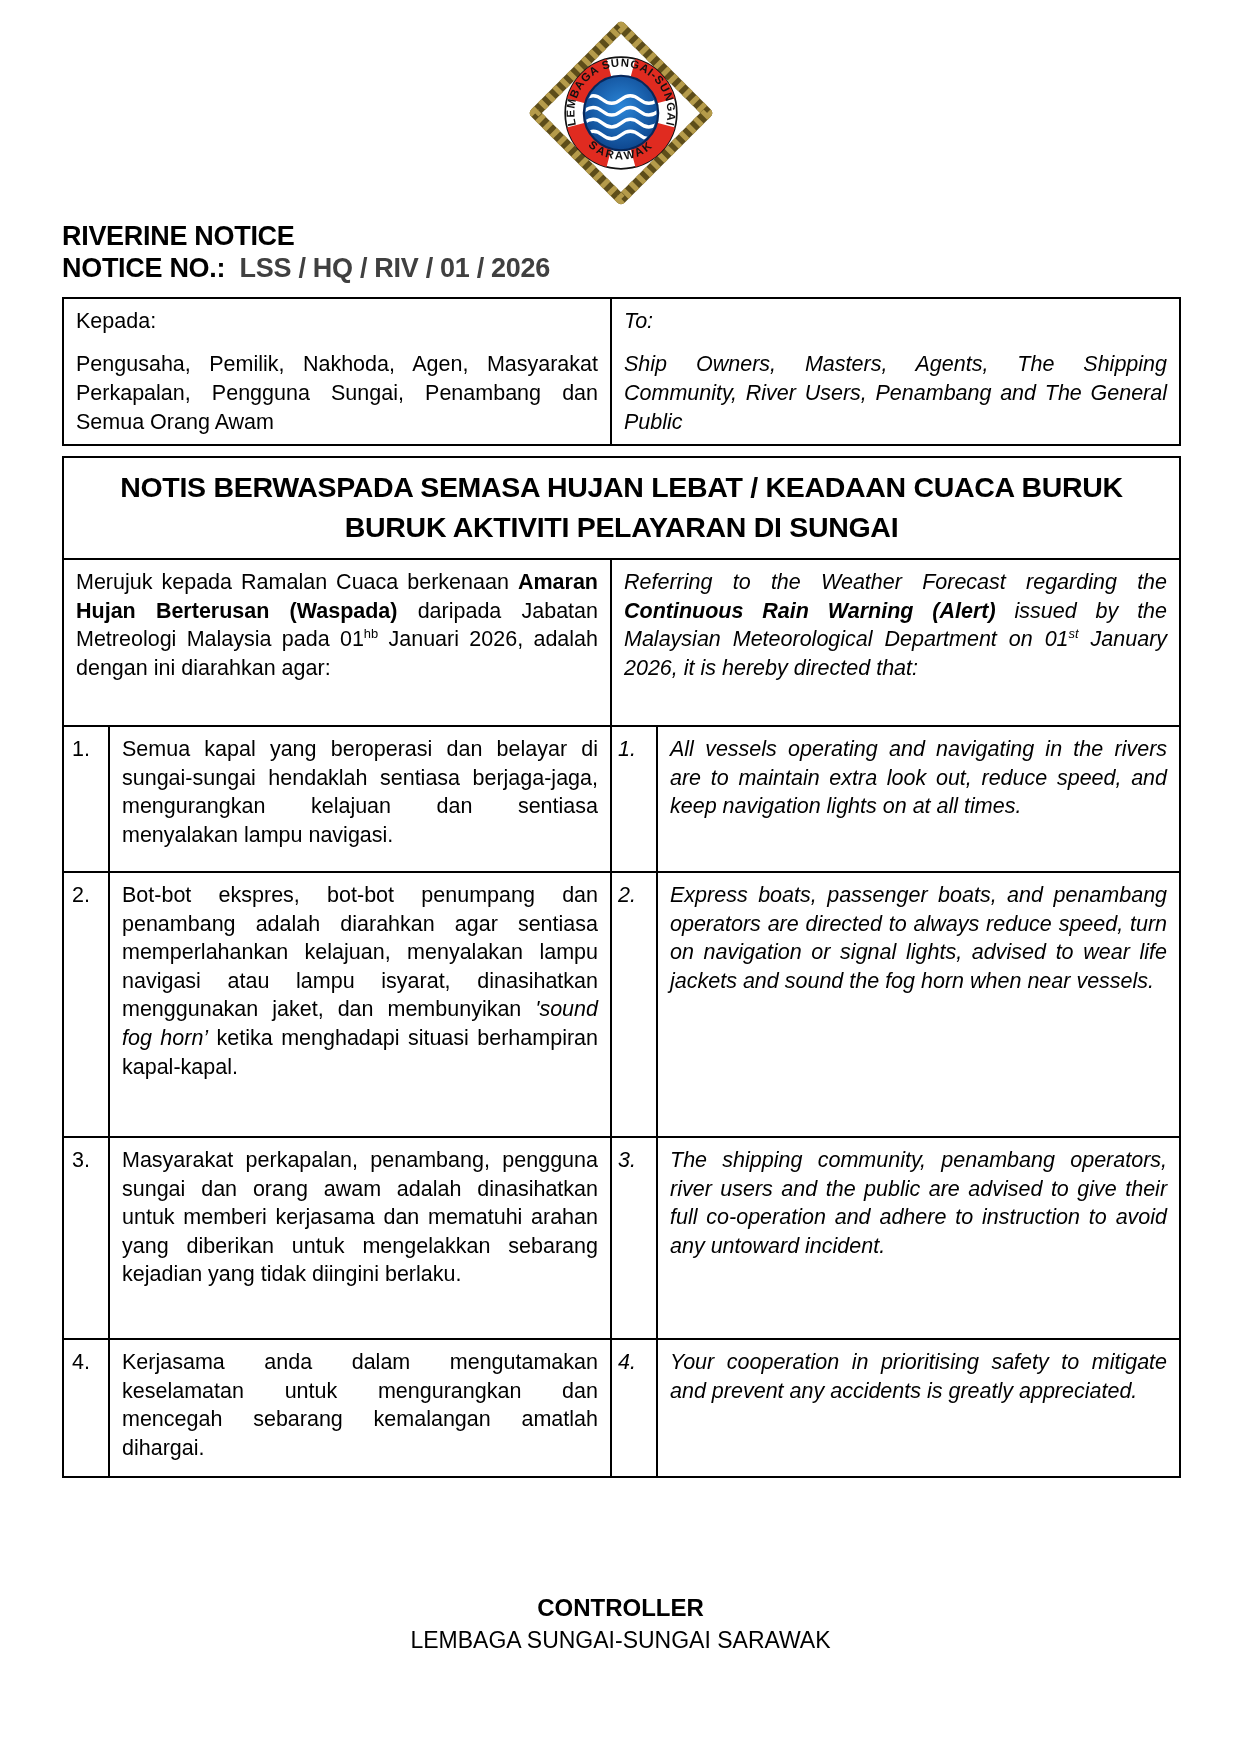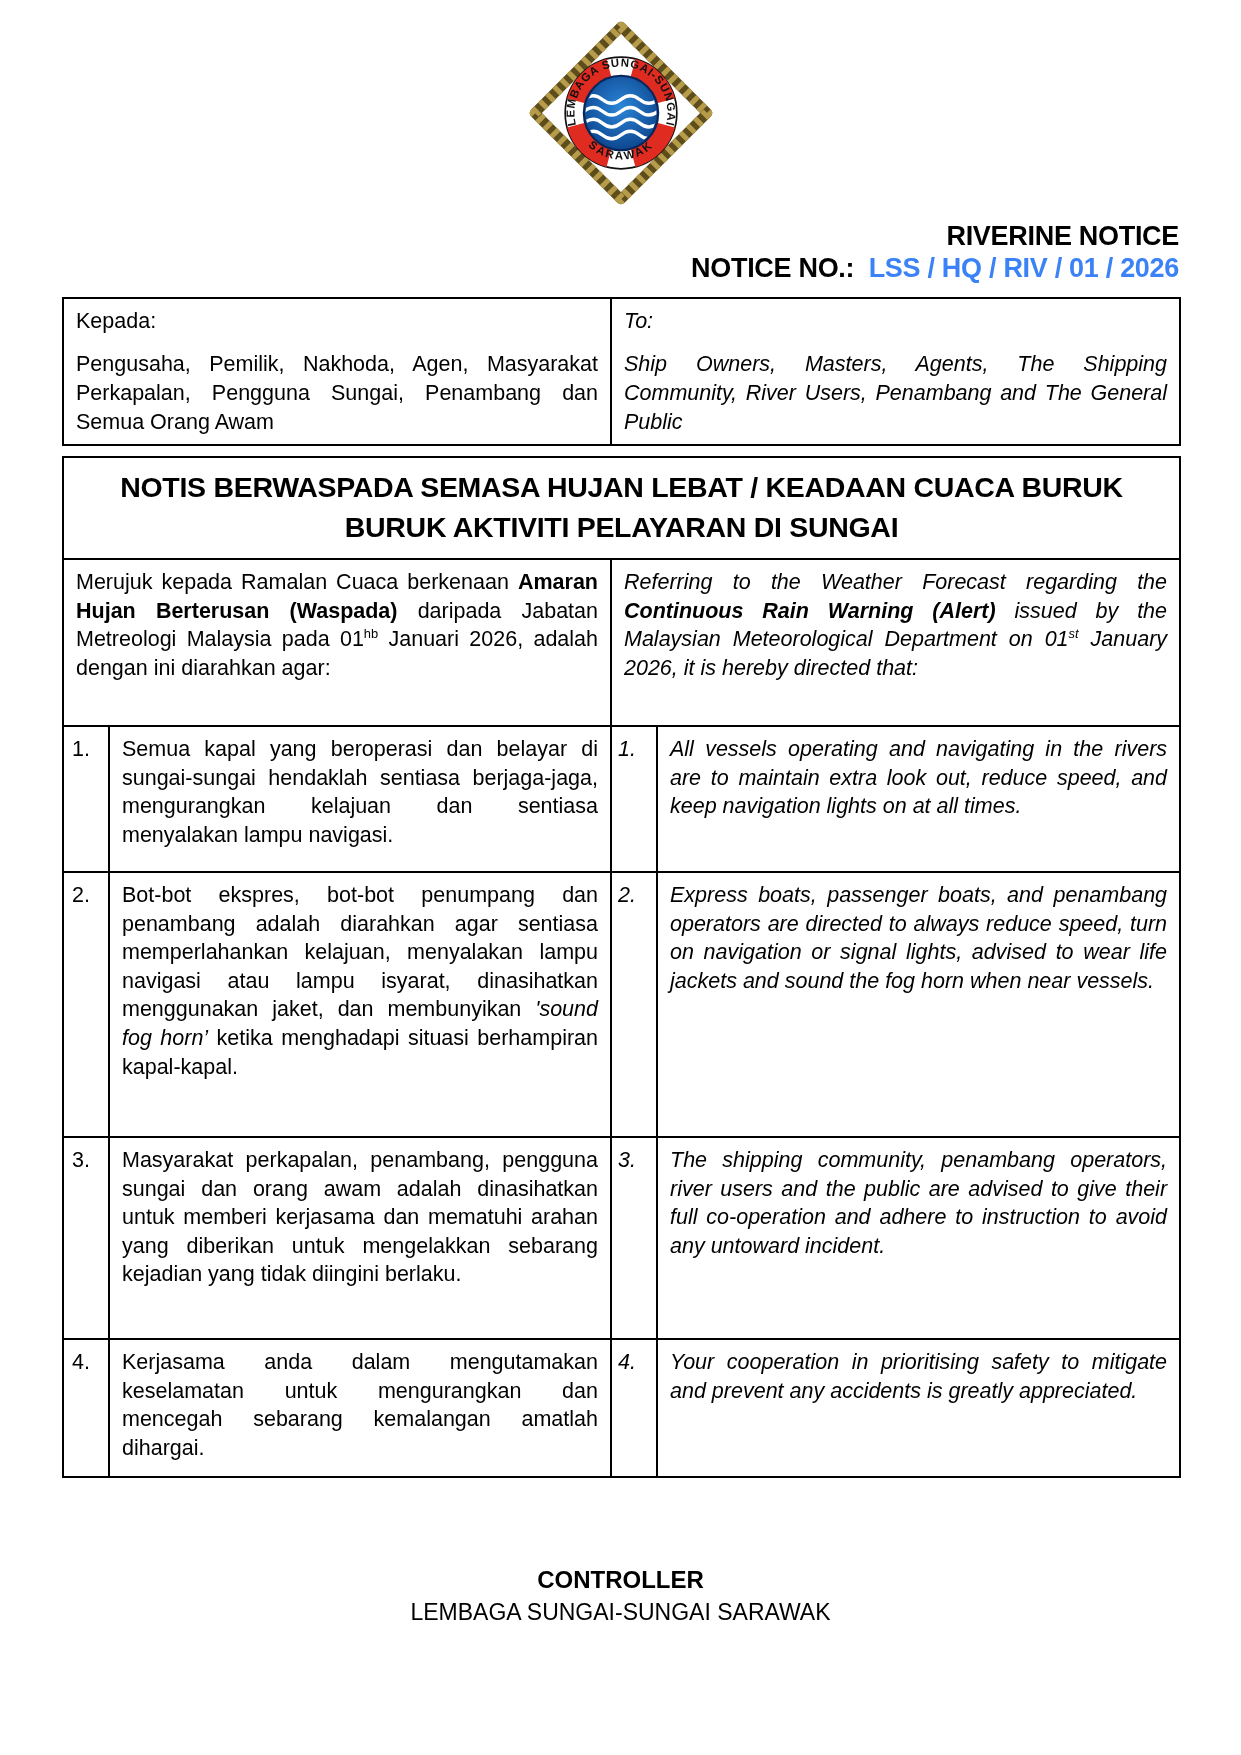--- a/index.html
+++ b/index.html
@@ -7,24 +7,24 @@
   body {
     width:1241px; height:1755px;
     font-family:"Liberation Sans", sans-serif;
     color:#000;
     overflow:hidden;
   }
   .page { padding:20px 62px 0 62px; }
 
   
   .logo-wrap { text-align:center; }
-  .doc-title { text-align:right; font-weight:bold; font-size:27px; line-height:1.2; margin-top:10px; letter-spacing:-0.3px; }
+  .doc-title { text-align:left; font-weight:bold; font-size:27px; line-height:1.2; margin-top:10px; letter-spacing:-0.3px; }
   .doc-title .line { display:block; }
   .notice-no-line { display:block; }
-  .notice-no-value { color:#3b82f6;margin-top:20px; }
+  .notice-no-value { color:#404040;margin-top:20px; }
 
   
   table { border-collapse:collapse; width:100%; table-layout:fixed; }
   td { border:2px solid #000; vertical-align:top; font-size:21.5px; line-height:1.33; padding:8px 12px; text-align:justify; }
   #tableA { margin-top:12px; }
   #tableB { margin-top:10px; }
   .en { font-style:italic; }
   .cell-label { margin-bottom:15px; text-align:left; }
   tr.kepada-row td { height:133px;border-radius:15px; }
   tr.heading-row td { height:95px; font-size:28.5px; font-weight:bold; text-align:center; line-height:1.4; padding:10px 6px; letter-spacing:-0.3px; }
@@ -33,21 +33,21 @@
   .item-row-2 td { height:265px; }
   .item-row-3 td { height:202px; }
   .item-row-4 td { height:138px; }
   td.num { text-align:left; padding:8px 2px 8px 8px; }
   td.num.en { padding-left:6px; }
   sup { font-size:0.6em; vertical-align:super; line-height:0; }
   .b { font-weight:bold; }
   .i { font-style:italic; }
 
   
-  .footer { margin-top:86px; text-align:center; line-height:1.3; }
+  .footer { margin-top:114px; text-align:center; line-height:1.3; }
   .footer .l1 { font-weight:bold; font-size:24px; }
   .footer .l2 { font-size:23px; margin-top:3px; }
   .footer .l3 { margin-top:3px; }
   .footer a { color:#0563C1; font-weight:bold; font-size:24px; text-decoration:underline; }
 </style>
 </head>
 <body>
 
 <div class="page">
 

